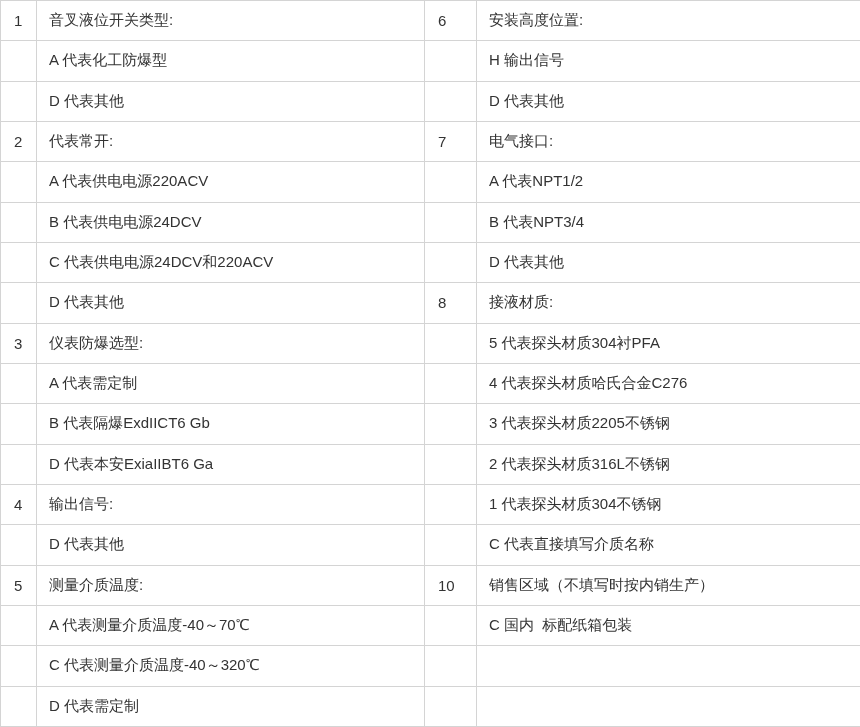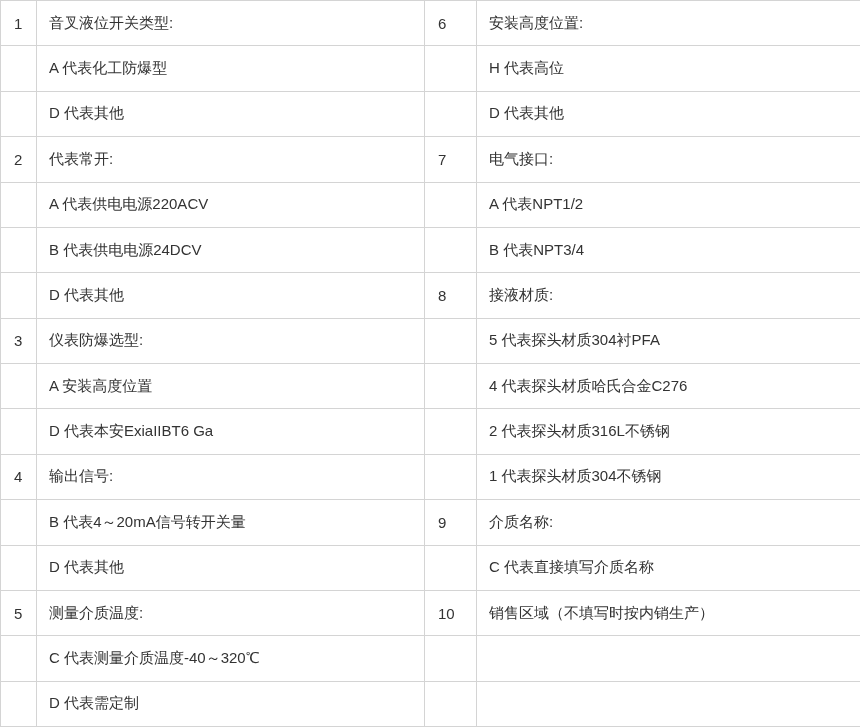--- a/index.html
+++ b/index.html
@@ -51,21 +51,21 @@
         <tr>
           <td class="num">1</td>
           <td class="text">音叉液位开关类型:</td>
           <td class="num">6</td>
           <td class="text">安装高度位置:</td>
         </tr>
         <tr>
           <td class="num"></td>
           <td class="text">A 代表化工防爆型</td>
           <td class="num"></td>
-          <td class="text">H 代表高位</td>
+          <td class="text">H 输出信号</td>
         </tr>
         <tr>
           <td class="num"></td>
           <td class="text">D 代表其他</td>
           <td class="num"></td>
           <td class="text">D 代表其他</td>
         </tr>
         <tr>
           <td class="num">2</td>
           <td class="text">代表常开:</td>
@@ -79,65 +79,77 @@
           <td class="text">A 代表NPT1/2</td>
         </tr>
         <tr>
           <td class="num"></td>
           <td class="text">B 代表供电电源24DCV</td>
           <td class="num"></td>
           <td class="text">B 代表NPT3/4</td>
         </tr>
         <tr>
           <td class="num"></td>
+          <td class="text">C 代表供电电源24DCV和220ACV</td>
+          <td class="num"></td>
+          <td class="text">D 代表其他</td>
+        </tr>
+        <tr>
+          <td class="num"></td>
           <td class="text">D 代表其他</td>
           <td class="num">8</td>
           <td class="text">接液材质:</td>
         </tr>
         <tr>
           <td class="num">3</td>
           <td class="text">仪表防爆选型:</td>
           <td class="num"></td>
           <td class="text">5 代表探头材质304衬PFA</td>
         </tr>
         <tr>
           <td class="num"></td>
-          <td class="text">A 安装高度位置</td>
+          <td class="text">A 代表需定制</td>
           <td class="num"></td>
           <td class="text">4 代表探头材质哈氏合金C276</td>
+        </tr>
+        <tr>
+          <td class="num"></td>
+          <td class="text">B 代表隔爆ExdIICT6 Gb</td>
+          <td class="num"></td>
+          <td class="text">3 代表探头材质2205不锈钢</td>
         </tr>
         <tr>
           <td class="num"></td>
           <td class="text">D 代表本安ExiaIIBT6 Ga</td>
           <td class="num"></td>
           <td class="text">2 代表探头材质316L不锈钢</td>
         </tr>
         <tr>
           <td class="num">4</td>
           <td class="text">输出信号:</td>
           <td class="num"></td>
           <td class="text">1 代表探头材质304不锈钢</td>
         </tr>
         <tr>
           <td class="num"></td>
-          <td class="text">B 代表4～20mA信号转开关量</td>
-          <td class="num">9</td>
-          <td class="text">介质名称:</td>
-        </tr>
-        <tr>
-          <td class="num"></td>
           <td class="text">D 代表其他</td>
           <td class="num"></td>
           <td class="text">C 代表直接填写介质名称</td>
         </tr>
         <tr>
           <td class="num">5</td>
           <td class="text">测量介质温度:</td>
           <td class="num">10</td>
           <td class="text">销售区域（不填写时按内销生产）</td>
+        </tr>
+        <tr>
+          <td class="num"></td>
+          <td class="text">A 代表测量介质温度-40～70℃</td>
+          <td class="num"></td>
+          <td class="text">C 国内  标配纸箱包装</td>
         </tr>
         <tr>
           <td class="num"></td>
           <td class="text">C 代表测量介质温度-40～320℃</td>
           <td class="num"></td>
           <td class="text"></td>
         </tr>
         <tr>
           <td class="num"></td>
           <td class="text">D 代表需定制</td>

